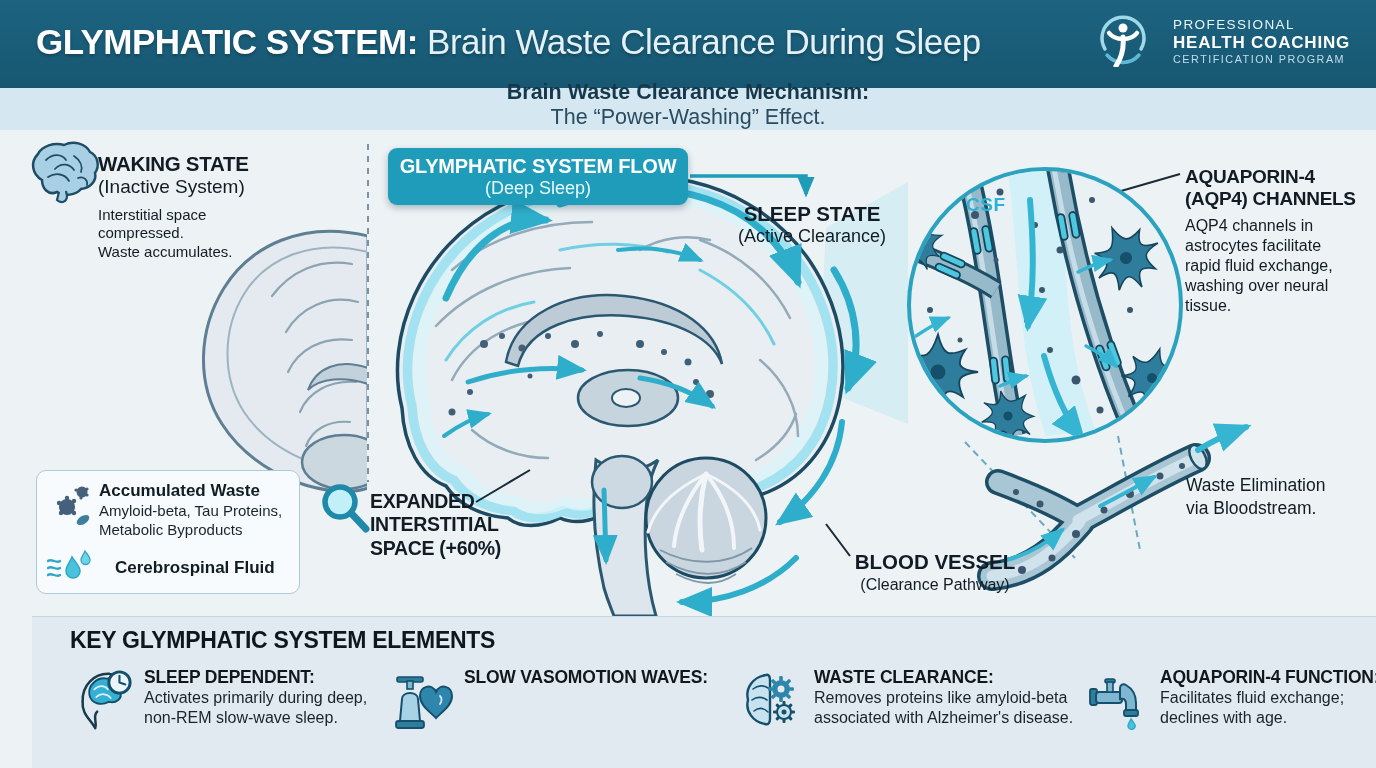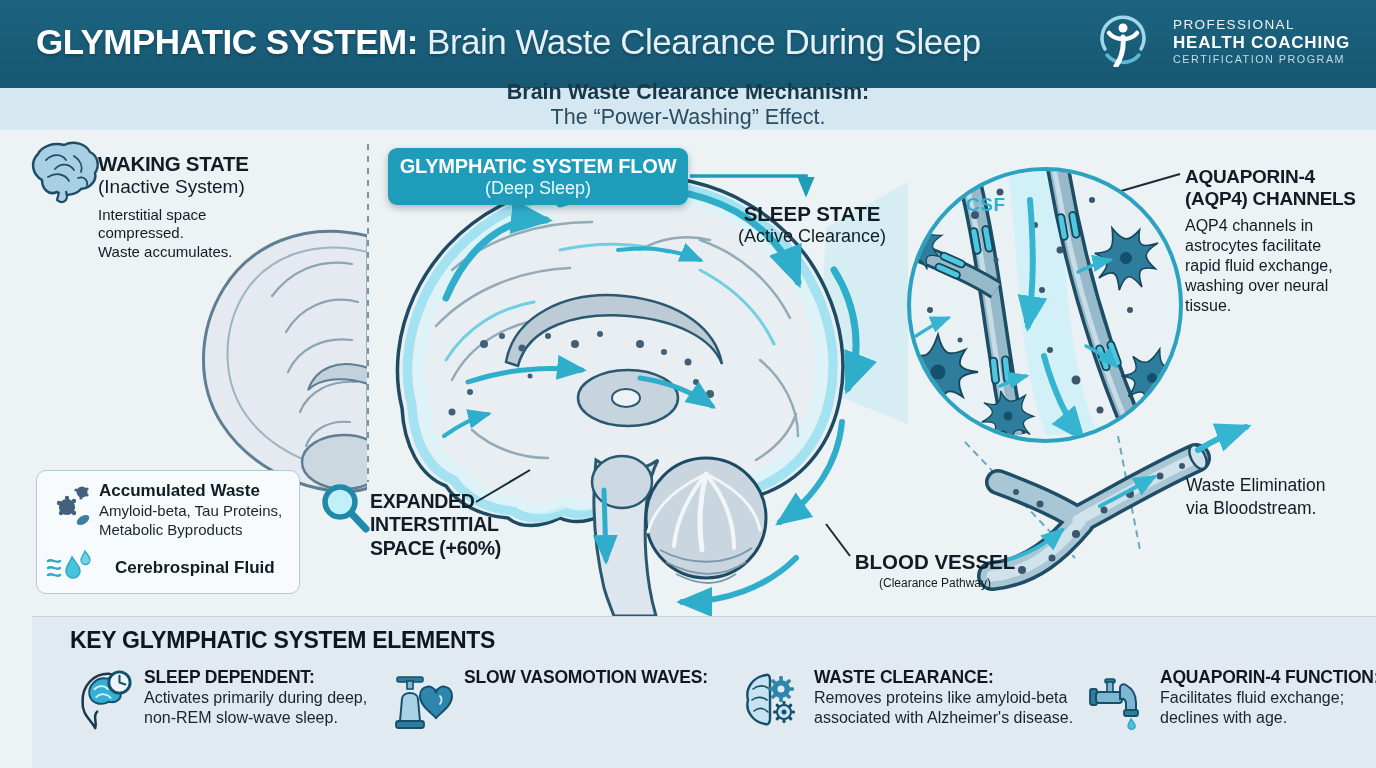--- a/index.html
+++ b/index.html
@@ -35,21 +35,21 @@
           align-items:center;justify-content:center;line-height:1.2;}
   .flow-badge .t1{font-size:20px;font-weight:bold;color:#fff;letter-spacing:-.2px;}
   .flow-badge .t2{font-size:18px;color:#E8FAFE;}
   .sleep-title{left:722px;top:72px;width:180px;text-align:center;font-size:20.5px;font-weight:bold;}
   .sleep-sub{left:722px;top:96px;width:180px;text-align:center;font-size:18px;}
   .aqp-title{left:1185px;top:36px;font-size:19px;font-weight:bold;line-height:1.18;letter-spacing:-.3px;}
   .aqp-body{left:1185px;top:86px;font-size:16px;line-height:1.25;}
   .csf-label{left:966px;top:64px;font-size:19px;font-weight:bold;color:#2EB0D2;letter-spacing:.5px;}
   .expanded{left:370px;top:360px;font-size:19.5px;font-weight:bold;line-height:1.2;letter-spacing:-.3px;}
   .bv-title{left:840px;top:420px;width:190px;text-align:center;font-size:20.5px;font-weight:bold;}
-  .bv-sub{left:840px;top:446px;width:190px;text-align:center;font-size:12px;}
+  .bv-sub{left:840px;top:446px;width:190px;text-align:center;font-size:16px;}
   .waste-elim{left:1186px;top:344px;font-size:17.5px;line-height:1.3;}
   
   .legend{position:absolute;left:36px;top:340px;width:262px;height:122px;background:#F8FBFD;
           border:1.5px solid #A9CBDC;border-radius:10px;}
   .legend .lt1{position:absolute;left:62px;top:10px;font-size:17px;font-weight:bold;color:#121C24;}
   .legend .lt2{position:absolute;left:62px;top:31px;font-size:15px;line-height:1.25;color:#18242E;}
   .legend .lt3{position:absolute;left:62px;top:87px;font-size:17px;font-weight:bold;color:#121C24;margin-left:16px;}
   .legend svg{position:absolute;}
   
   .bottom{position:absolute;left:0;top:616px;width:1376px;height:152px;background:#E2EAF1;

